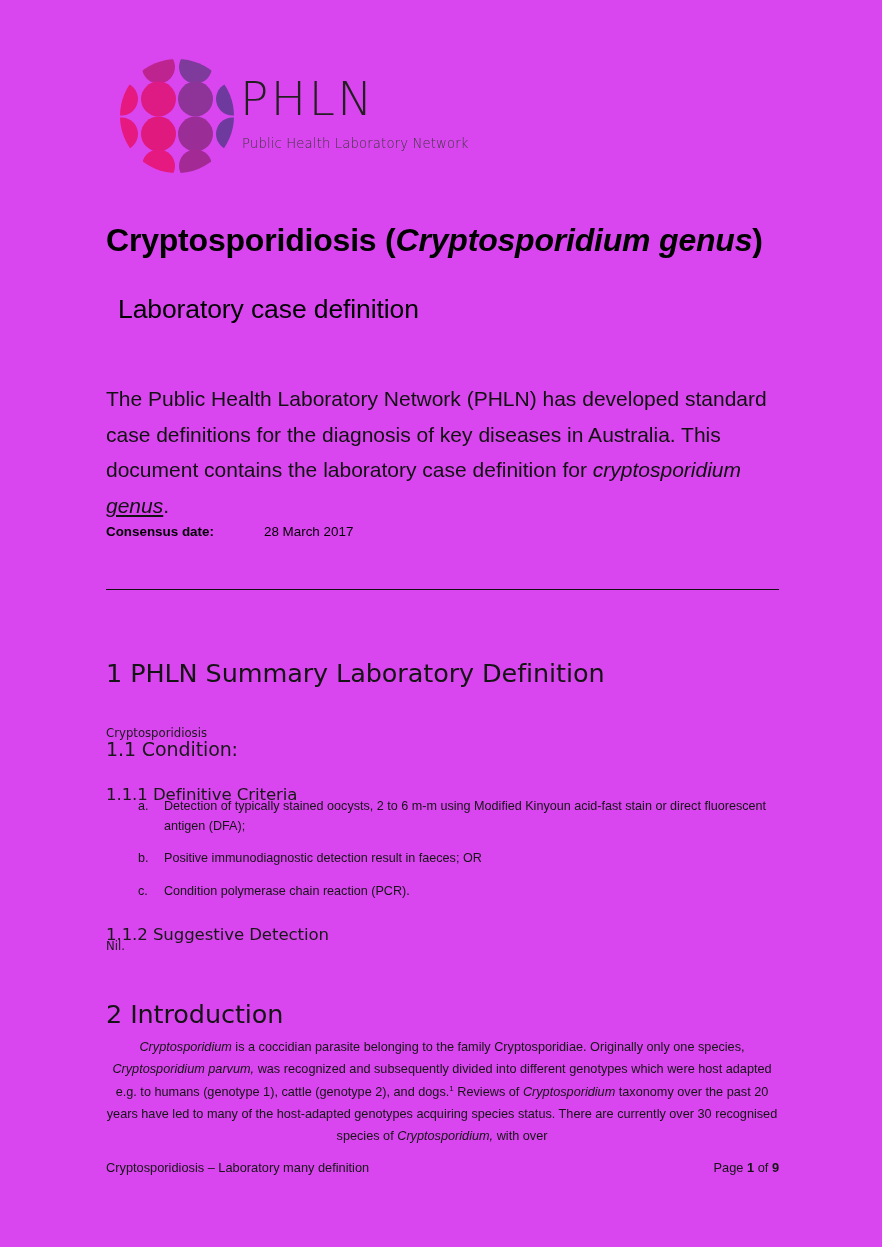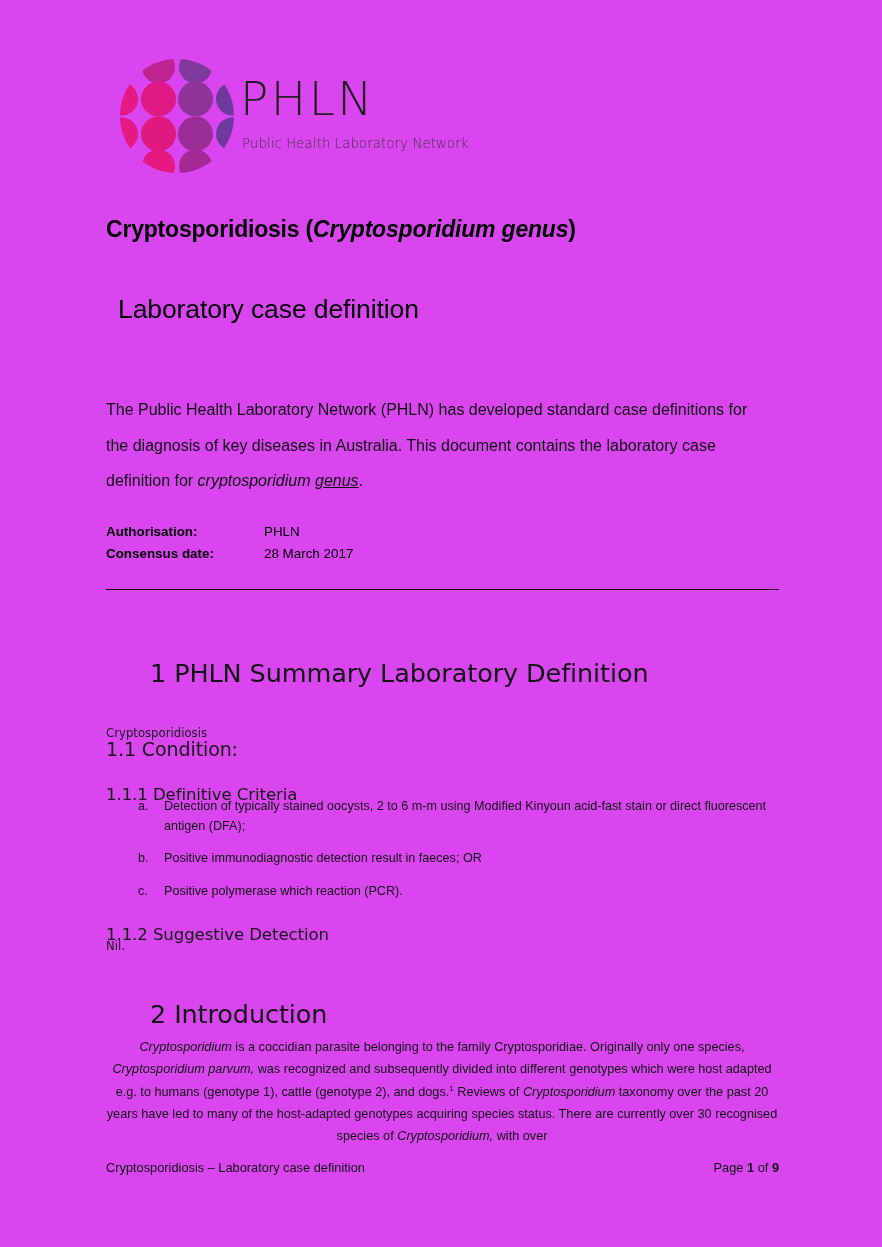--- a/index.html
+++ b/index.html
@@ -68,21 +68,21 @@
     text-align: right;
   }
 
   
   .doc-title {
     position: absolute;
     left: 106px;
     top: 200px;
     width: 660px;
     font-family: "Liberation Sans", sans-serif;
-    font-size: 23px;
+    font-size: 32px;
     font-weight: bold;
     line-height: 1.24;
     color: #000;
     letter-spacing: -0.2px;
   }
   .doc-title i {
     font-style: italic;
   }
 
   .doc-subtitle {
@@ -95,24 +95,24 @@
     color: #000;
     line-height: 1.2;
     letter-spacing: -0.1px;
     margin-left: 12px;
   }
 
   
   .blurb {
     position: absolute;
     left: 106px;
-    top: 376px;
+    top: 360px;
     width: 665px;
     font-family: "Liberation Sans", sans-serif;
-    font-size: 16px;
+    font-size: 21px;
     line-height: 35.7px;
     color: #111;
   }
   .blurb i { font-style: italic; }
   .blurb u { text-decoration: underline; }
 
   
   .meta {
     position: absolute;
     left: 106px;
@@ -143,21 +143,20 @@
   
   .h1 {
     position: absolute;
     left: 106px;
     font-family: "DejaVu Sans", sans-serif;
     font-weight: 400;
     font-size: 25.5px;
     color: #141414;
     letter-spacing: -0.1px;
     line-height: 1.2;
-    margin-left: 44px;
   }
   .h2 {
     position: absolute;
     left: 106px;
     font-family: "DejaVu Sans", sans-serif;
     font-weight: 400;
     font-size: 19px;
     color: #181818;
     letter-spacing: -0.1px;
     line-height: 1.2;
@@ -282,23 +281,20 @@
   </div>
 
   <h1 class="doc-title"><span>Cryptosporidiosis (</span><i>Cryptosporidium genus</i><span>)</span></h1>
 
   <div class="doc-subtitle">Laboratory case definition</div>
 
   <p class="blurb"><span>The Public Health Laboratory Network (PHLN) has developed standard case definitions for the diagnosis of key diseases in Australia. This document contains the laboratory case definition for </span><i>cryptosporidium </i><i><u>genus</u></i><span>.</span></p>
 
   <div class="meta">
     <span class="meta-row">
-      <span class="meta-label">Authorisation:</span><span class="meta-value">PHLN</span>
-    </span>
-    <span class="meta-row">
       <span class="meta-label">Consensus date:</span><span class="meta-value">28 March 2017</span>
     </span>
   </div>
 
   <div class="hrule"></div>
 
   <h2 class="h1" style="top:637px;">1 PHLN Summary Laboratory Definition</h2>
 
   <h3 class="h2" style="top:715px;margin-top:23px;">1.1 Condition:</h3>
   <div class="body-sm" style="top:726px;">Cryptosporidiosis</div>
@@ -309,29 +305,29 @@
     <div class="alpha-item">
       <span class="alpha-marker">a.</span>
       <span class="alpha-text">Detection of typically stained oocysts, 2 to 6 m-m using Modified Kinyoun acid-fast stain or direct fluorescent antigen (DFA);</span>
     </div>
     <div class="alpha-item">
       <span class="alpha-marker">b.</span>
       <span class="alpha-text">Positive immunodiagnostic detection result in faeces; OR</span>
     </div>
     <div class="alpha-item">
       <span class="alpha-marker">c.</span>
-      <span class="alpha-text">Positive polymerase which reaction (PCR).</span>
+      <span class="alpha-text">Condition polymerase chain reaction (PCR).</span>
     </div>
   </div>
 
   <h4 class="h3" style="top:903px;">1.1.2 Suggestive Detection</h4>
   <div class="body-sm" style="top:939px;">Nil.</div>
 
   <h2 class="h1" style="top:978px;">2 Introduction</h2>
 
   <p class="para" style="top:1023px;"><i>Cryptosporidium</i><span> is a coccidian parasite belonging to the family Cryptosporidiae. Originally only one species, </span><i>Cryptosporidium parvum,</i><span> was recognized and subsequently divided into different genotypes which were host adapted e.g. to humans (genotype 1), cattle (genotype 2), and dogs.</span><sup>1</sup><span> Reviews of </span><i>Cryptosporidium</i><span> taxonomy over the past 20 years have led to many of the host-adapted genotypes acquiring species status. There are currently over 30 recognised species of </span><i>Cryptosporidium,</i><span> with over</span></p>
 
   <div class="footer">
-    <span>Cryptosporidiosis  – Laboratory case definition</span>
+    <span>Cryptosporidiosis  – Laboratory many definition</span>
     <span><span>Page </span><b>1</b><span> of </span><b>9</b></span>
   </div>
 
 </div>
 
 </body></html>

